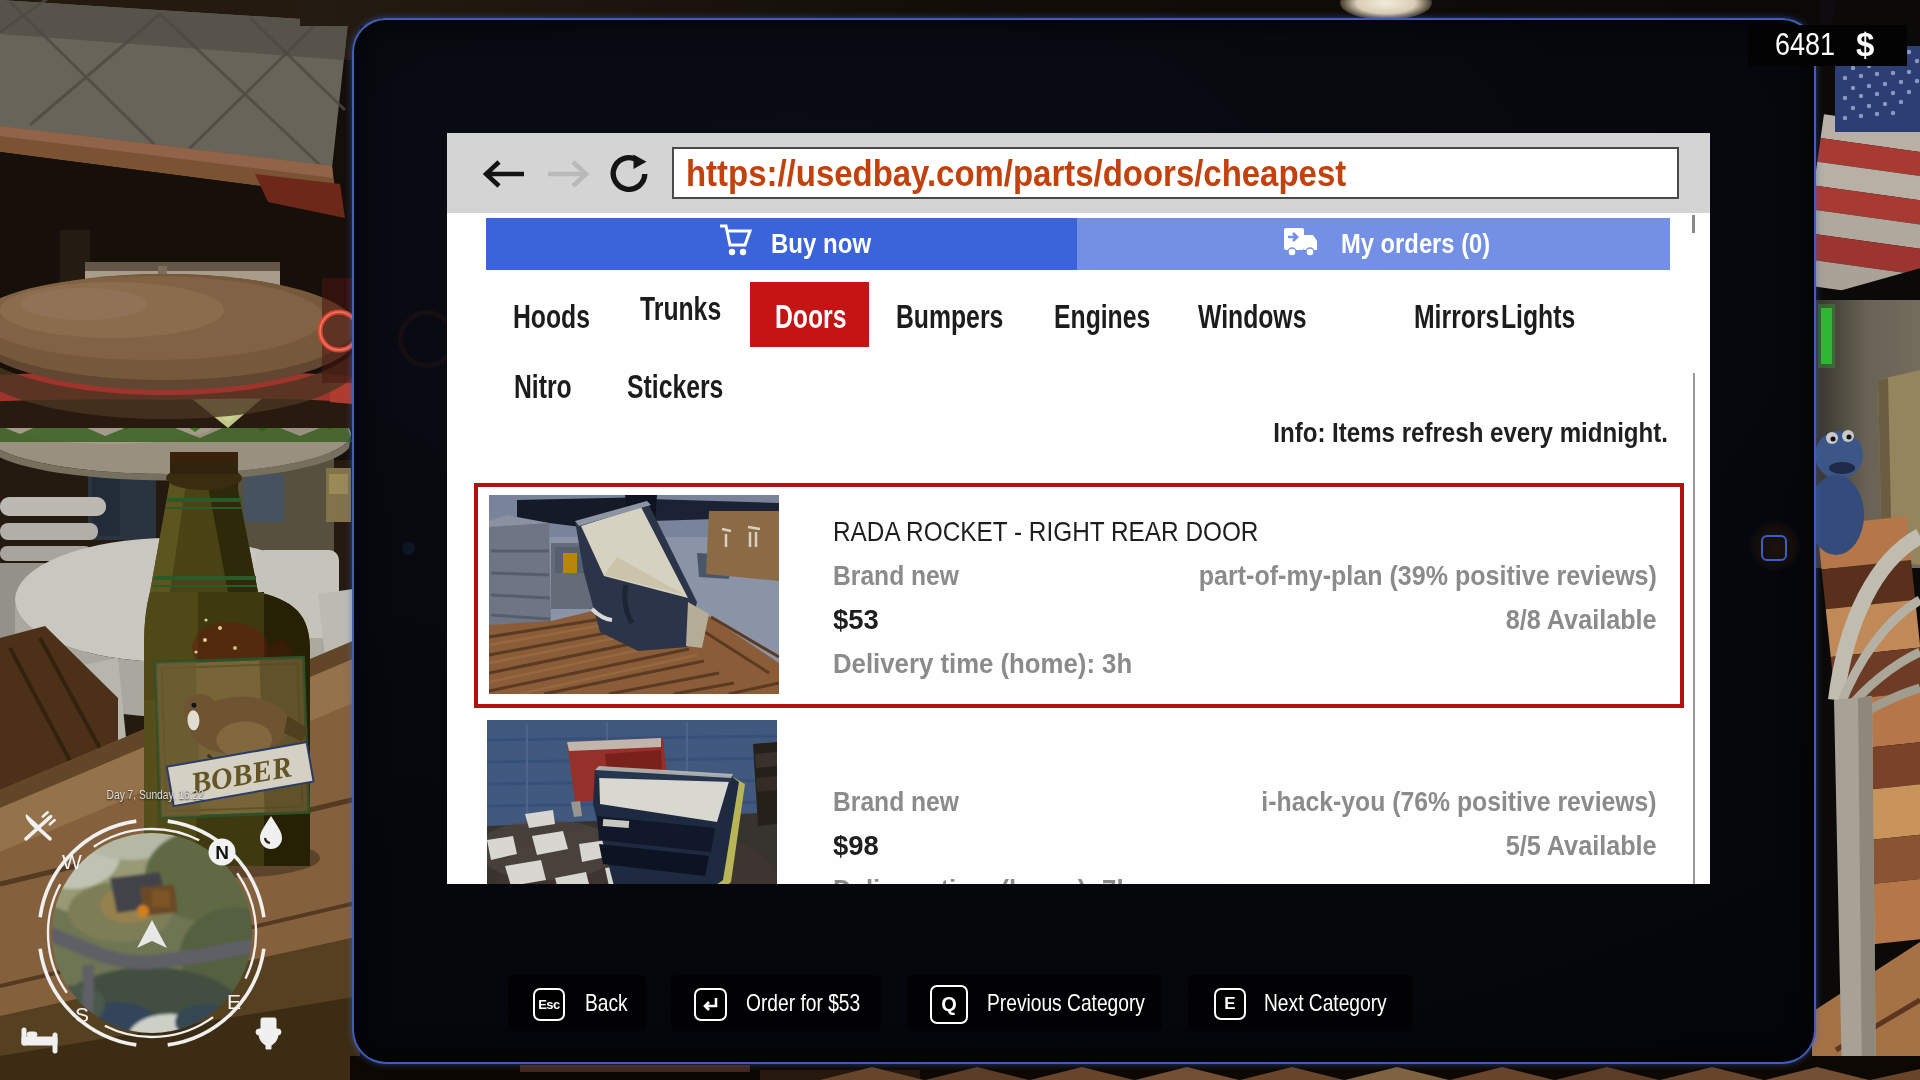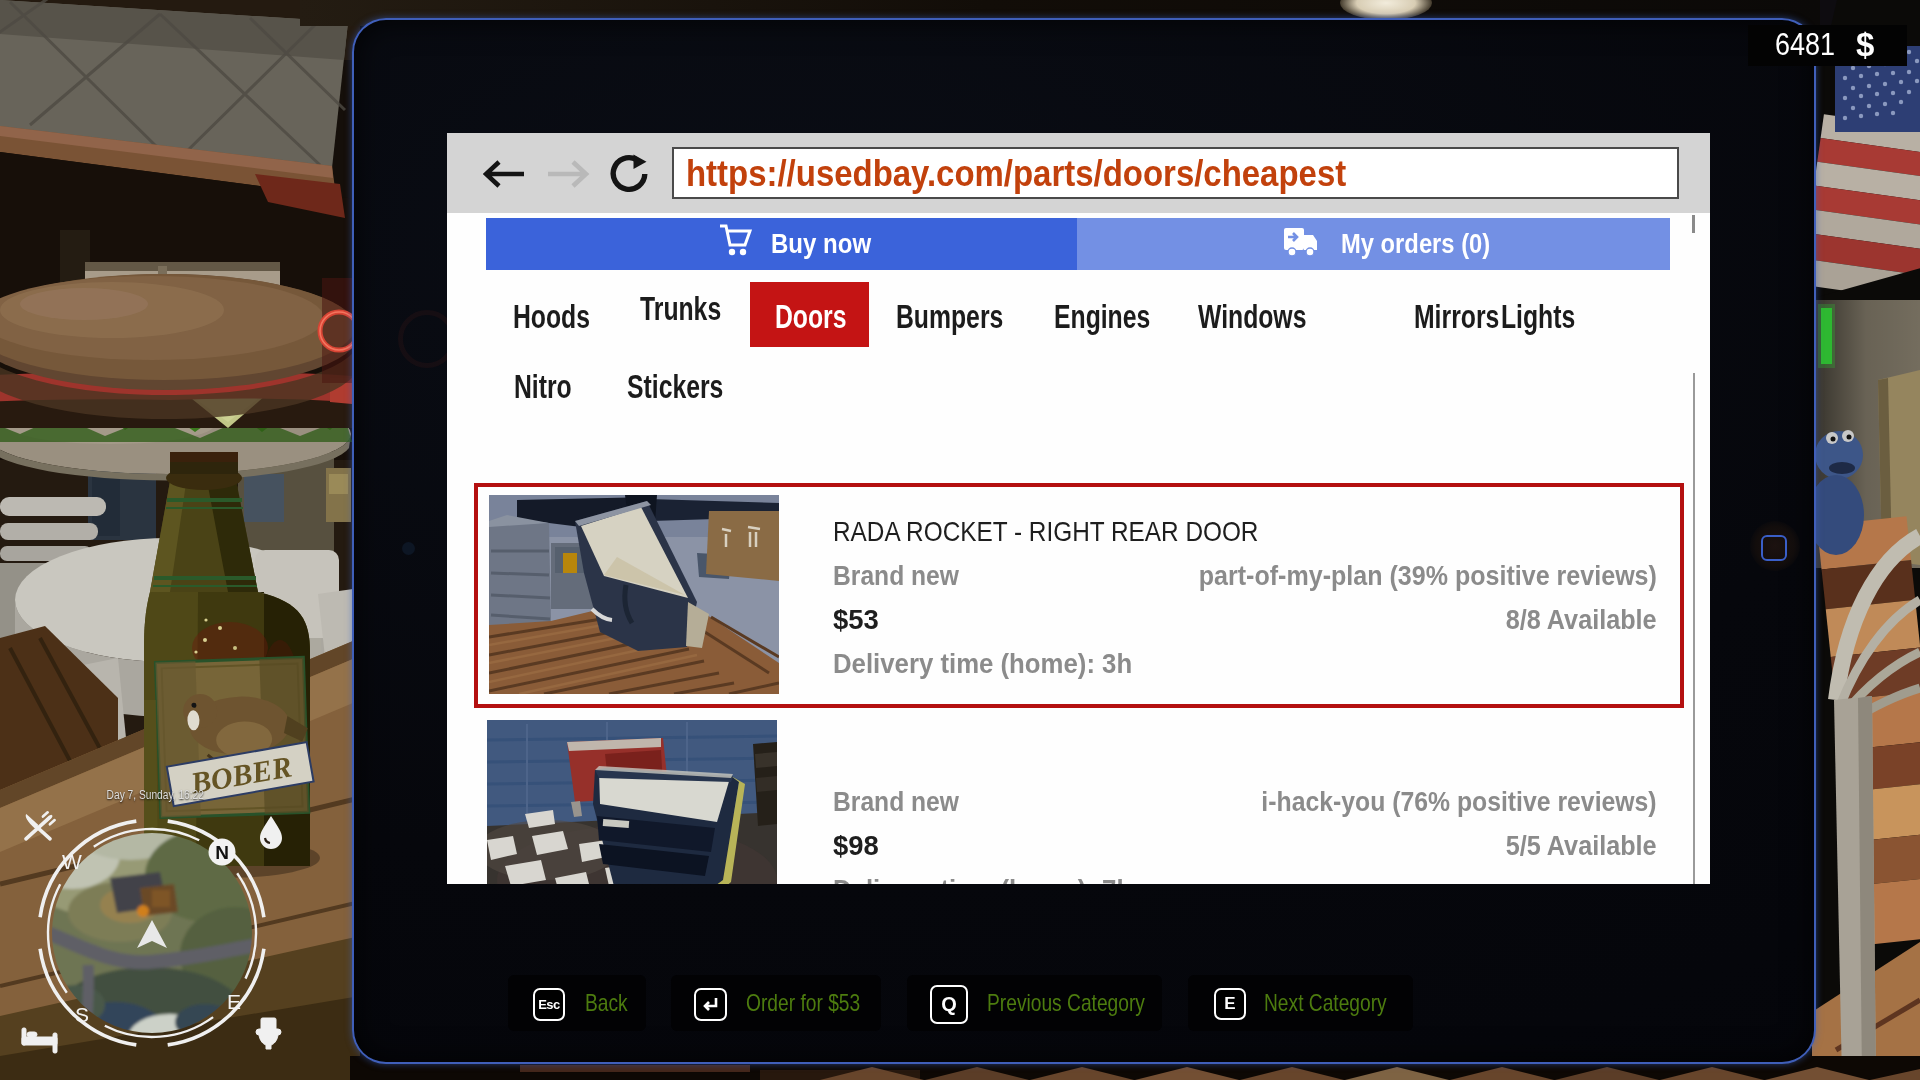--- a/index.html
+++ b/index.html
@@ -316,20 +316,21 @@
     <div class="abs tab" style="left:193px;top:159px;"><span class="fit">Trunks</span></div>
     <div class="abs tab" style="left:328px;top:167px;color:#fff;"><span class="fit">Doors</span></div>
     <div class="abs tab" style="left:449px;top:167px;"><span class="fit">Bumpers</span></div>
     <div class="abs tab" style="left:607px;top:167px;"><span class="fit">Engines</span></div>
     <div class="abs tab" style="left:751px;top:167px;"><span class="fit">Windows</span></div>
     <div class="abs tab" style="left:932px;top:167px;margin-left:35px;"><span class="fit">Mirrors</span></div>
     <div class="abs tab" style="left:1054px;top:167px;text-align:center;"><span class="fit">Lights</span></div>
     <div class="abs tab" style="left:67px;top:237px;"><span class="fit">Nitro</span></div>
     <div class="abs tab" style="left:180px;top:237px;"><span class="fit">Stickers</span></div>
 
+    <div class="abs" style="right:42px;top:285px;height:30px;line-height:30px;font-size:28px;font-weight:bold;color:#1f1f1f;"><span class="fitr" id="info">Info: Items refresh every midnight.</span></div>
 
     <div class="abs" style="left:27px;top:350px;width:1202px;height:217px;border:4px solid #b41010;"></div>
 
     <svg class="abs" style="left:42px;top:362px" width="290" height="199" viewBox="0 0 290 199">
       <rect width="290" height="199" fill="#8b93a6"></rect>
       <rect x="0" y="0" width="290" height="42" fill="#79839a"></rect>
       <polygon points="28,5 163,2 163,26 92,32 28,24" fill="#141a28"></polygon>
       <polygon points="160,4 290,8 290,22 162,26" fill="#1a2233"></polygon>
       <polygon points="136,0 168,0 166,28 140,30" fill="#0e1420"></polygon>
 
@@ -576,14 +577,14 @@
   #bn1,#bn2{transform:scaleX(0.88);}
   #rv1{transform:scaleX(0.895);}
   #rv2{transform:scaleX(0.885);}
   #p1,#p2{transform:scaleX(0.98);}
   #av1,#av2{transform:scaleX(0.90);}
   #dl1,#dl2{transform:scaleX(0.92);}
   #h1,#h2,#h3,#h4{transform:scaleX(0.80);}
   .it{height:30px;line-height:30px;font-size:28px;}
   .hint{background:#020204;border-radius:6px;}
   .key{position:absolute;border:2.6px solid #fff;border-radius:7px;display:flex;align-items:center;justify-content:center;color:#fff;background:#000;}
-  .hlabel{position:absolute;top:14px;height:28px;line-height:28px;font-size:24px;color:#4d7c0f;}
+  .hlabel{position:absolute;top:14px;height:28px;line-height:28px;font-size:24px;color:#ffffff;}
 </style>
 
 </body></html>

